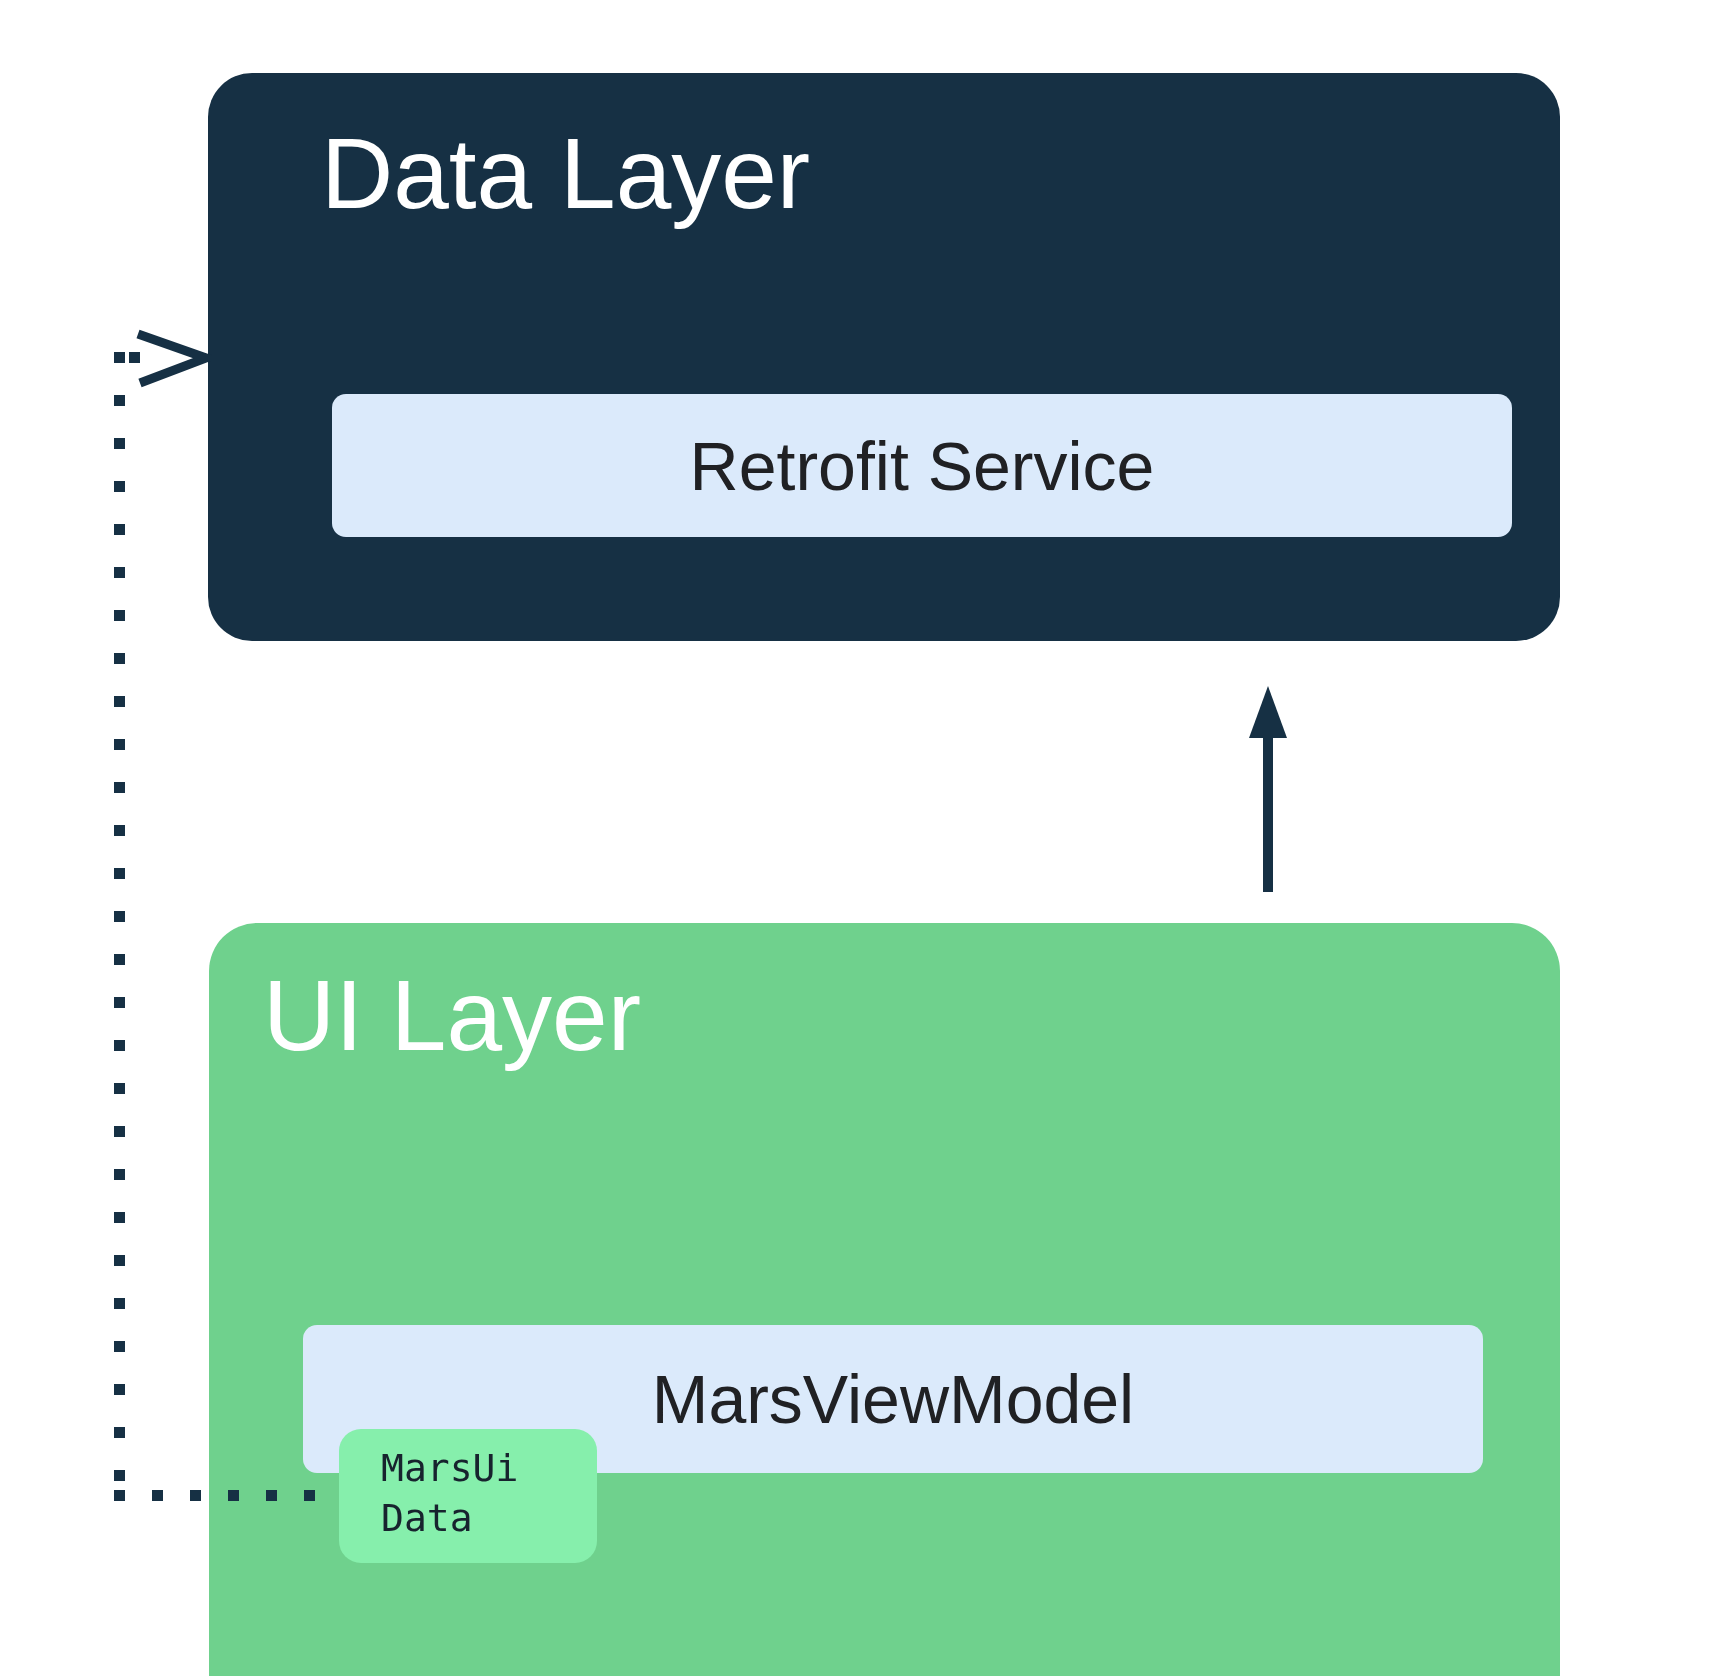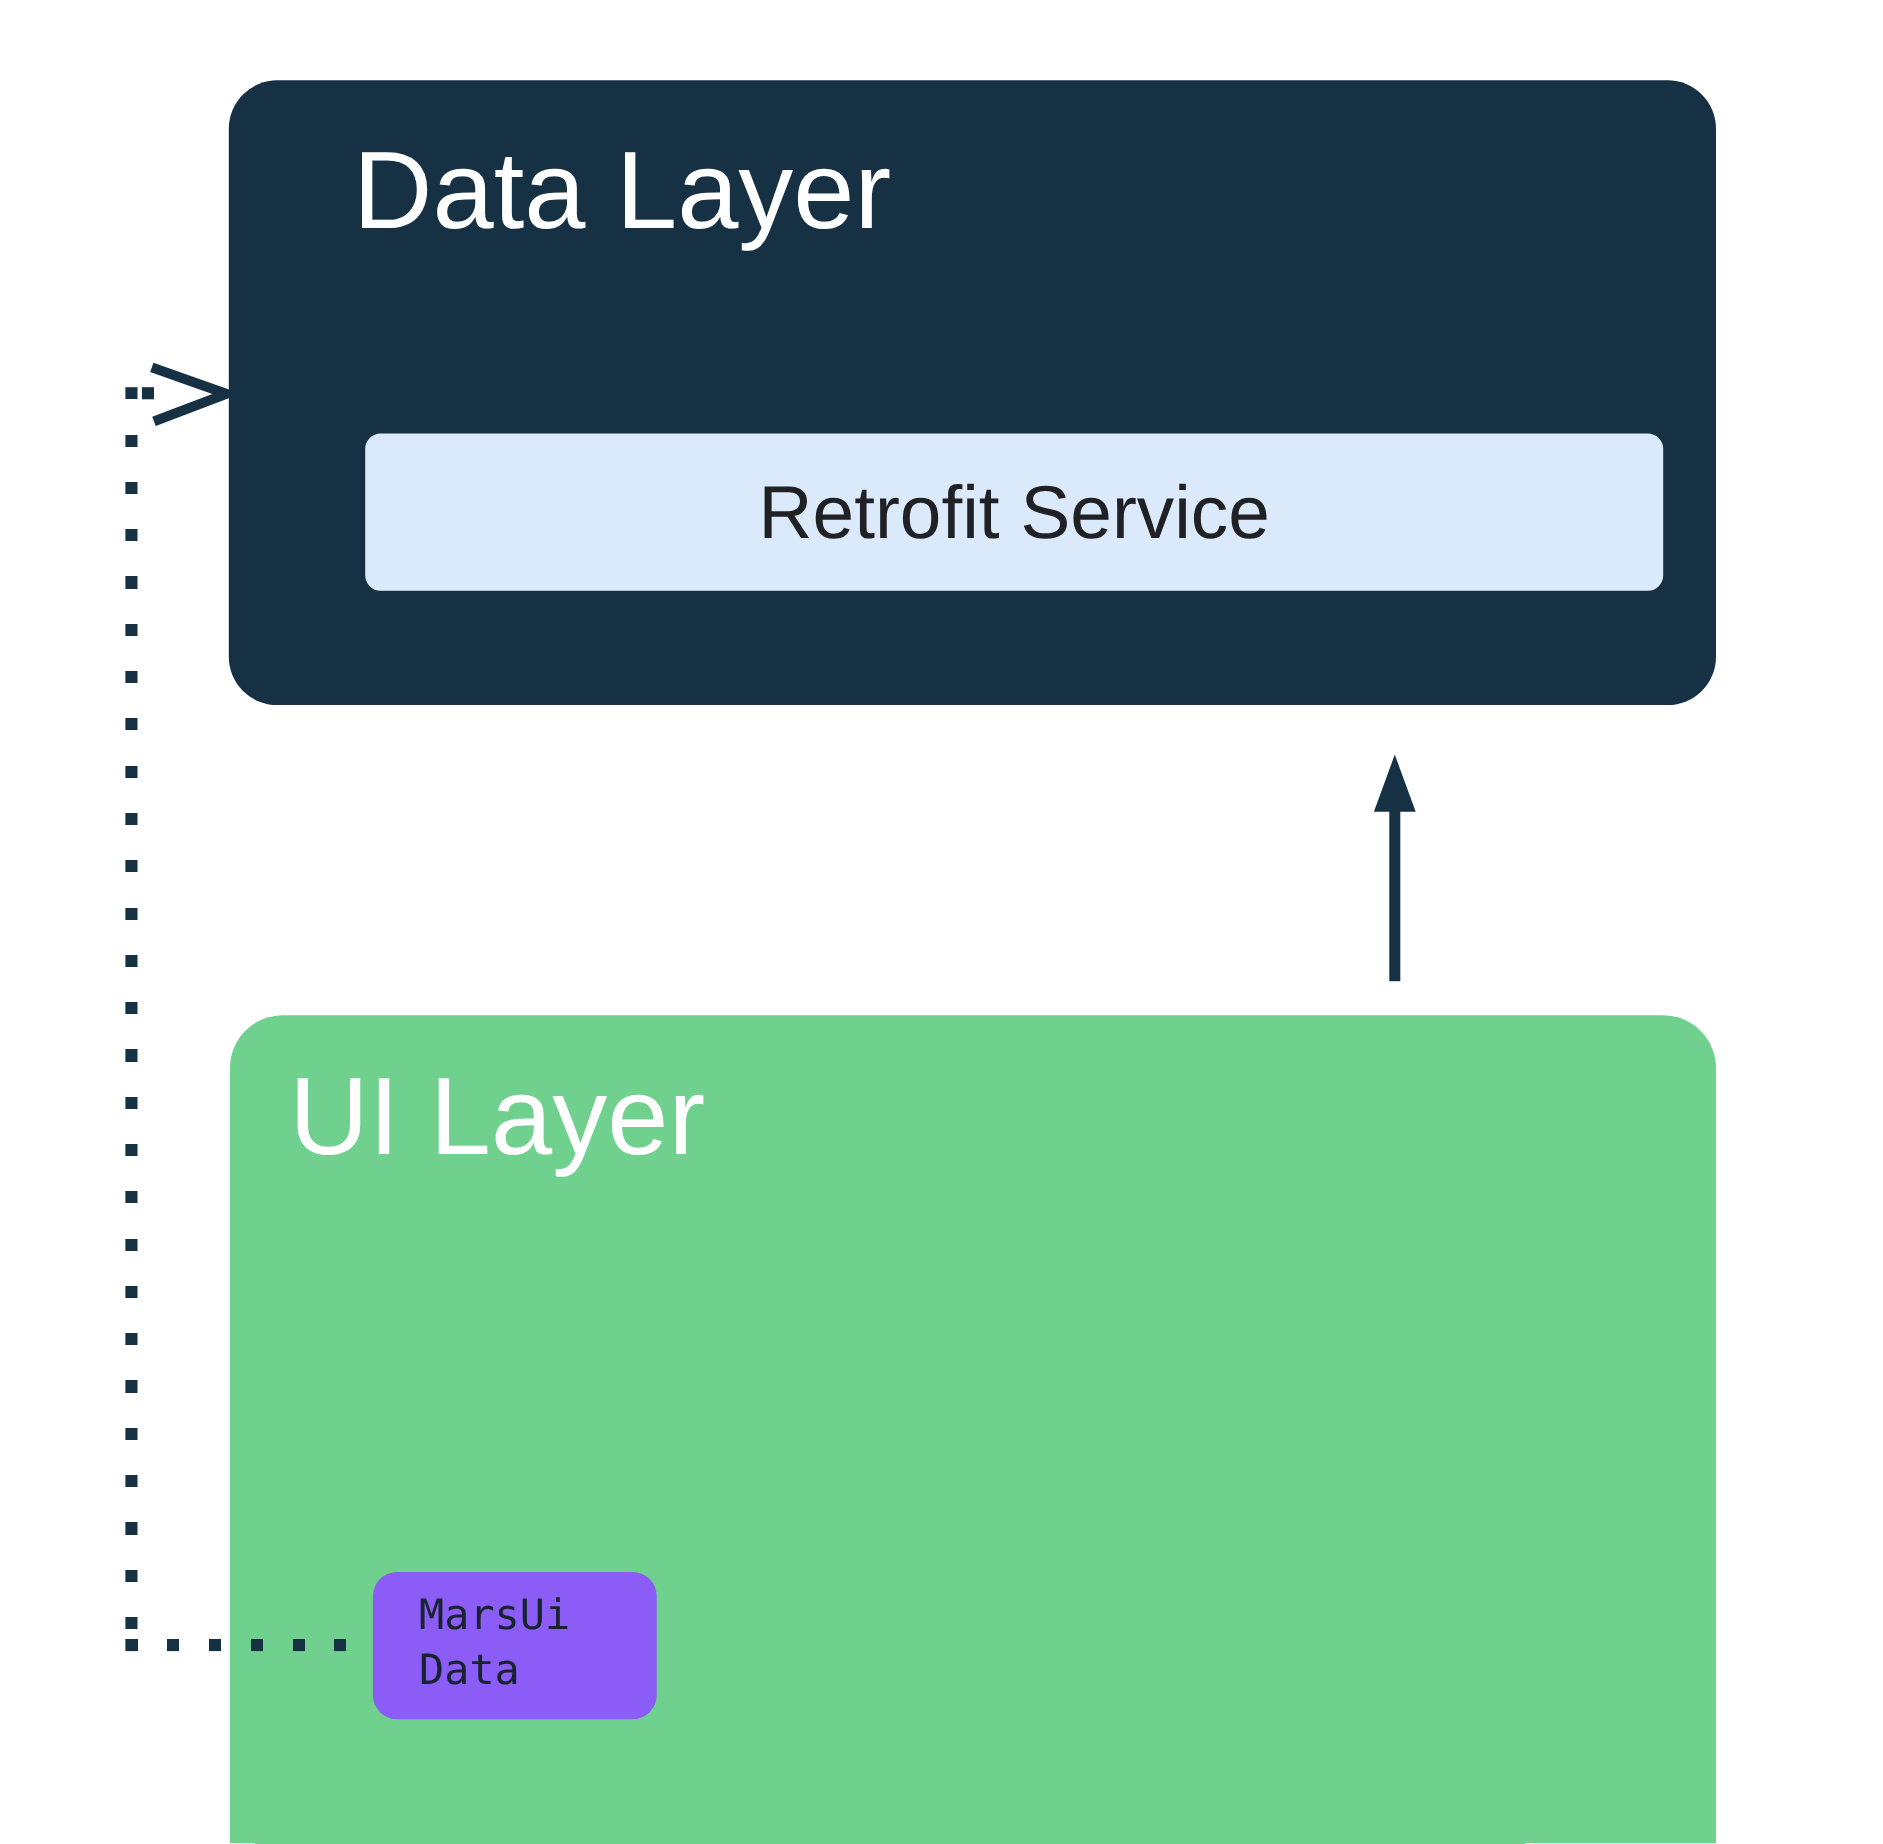--- a/index.html
+++ b/index.html
@@ -106,21 +106,21 @@
     position: absolute;
     left: 136px; top: 326px;
     width: 76px; height: 64px;
   }
 
   
   .state-badge {
     position: absolute;
     left: 339px; top: 1429px;
     width: 258px; height: 134px;
-    background: #8b5cf6;
+    background: #86efac;
     border-radius: 22px;
     box-sizing: border-box;
     padding: 14px 0 0 42px;
     color: #17232E;
     font-family: "DejaVu Sans Mono", "Liberation Mono", monospace;
     font-size: 38px;
     line-height: 50px;
   }
   .state-badge .line { display: block; }
 </style>
@@ -131,20 +131,23 @@
 
   <div class="layer-box data-layer">
     <div class="layer-title">Data Layer</div>
     <div class="component-box service-box">
       <span>Retrofit Service</span>
     </div>
   </div>
 
   <div class="layer-box ui-layer">
     <div class="layer-title">UI Layer</div>
+    <div class="component-box viewmodel-box">
+      <span>MarsViewModel</span>
+    </div>
   </div>
 
   <div class="solid-arrow-line"></div>
   <div class="solid-arrow-head"></div>
 
   <div class="dotted-v"></div>
   <div class="dotted-h"></div>
   <div class="dotted-single"></div>
   <svg class="dotted-arrow-head" viewBox="0 0 76 64" xmlns="http://www.w3.org/2000/svg">
     <path d="M2,8 L70,32 L4,57" fill="none" stroke="#163044" stroke-width="9"></path>

